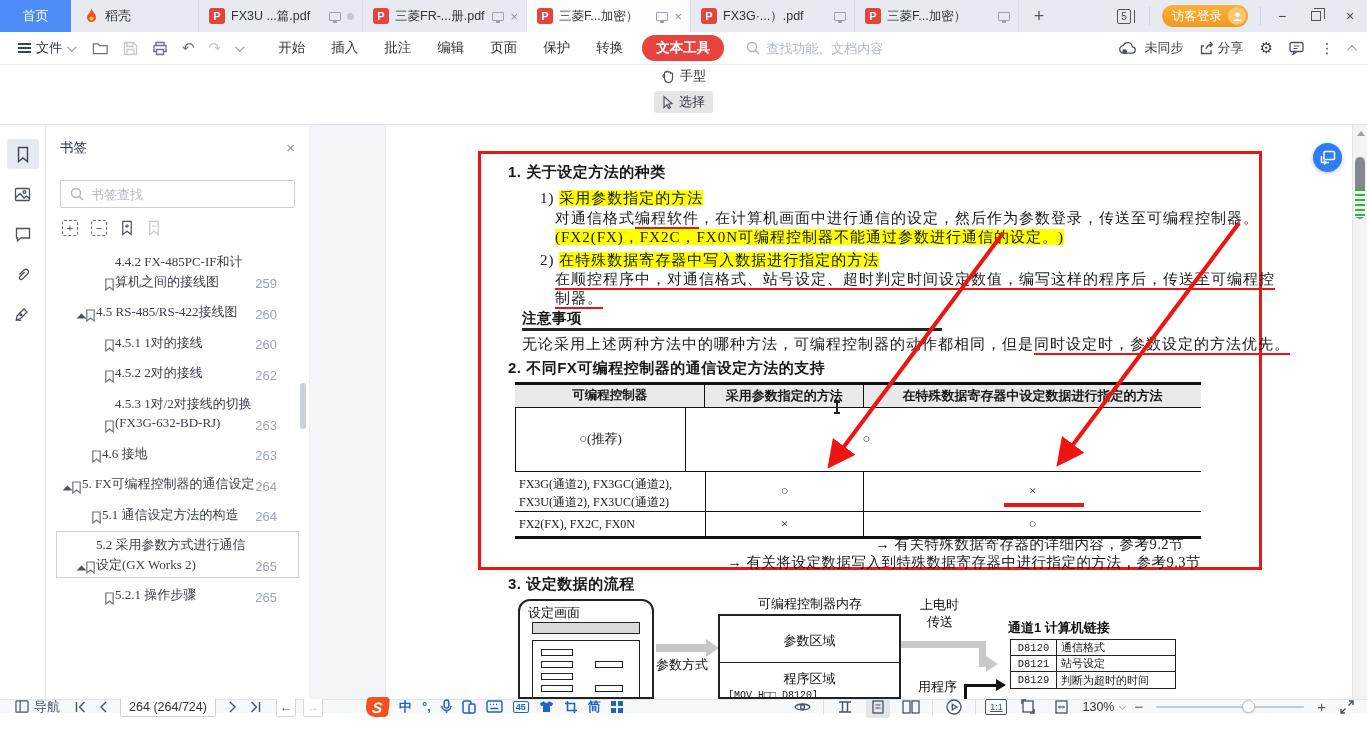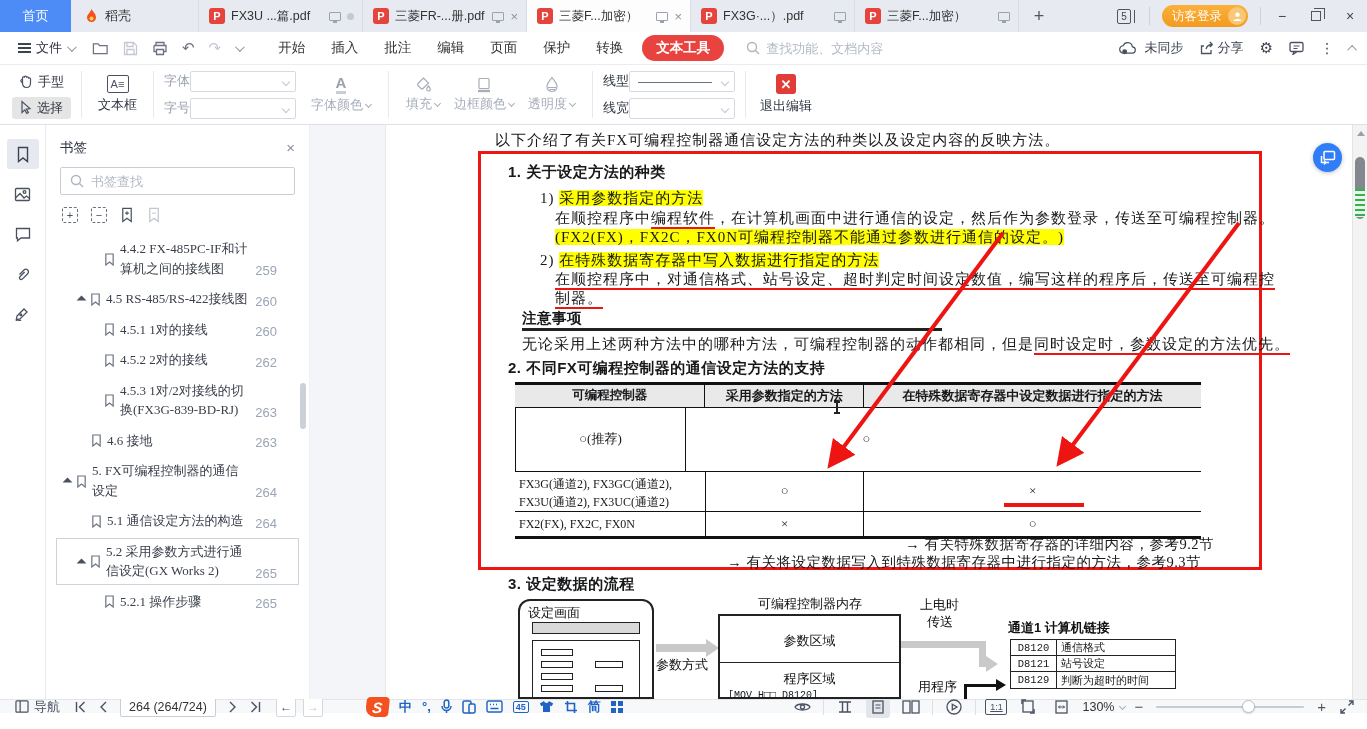--- a/index.html
+++ b/index.html
@@ -43,21 +43,21 @@
   .qbar svg { display:block; }
   .menu-item { padding:0 13px; font-size:13.5px; color:#333; }
   .menu-item.active { background:#e8433e; color:#fff; border-radius:14px; padding:4px 14px; font-weight:bold; margin-left:6px; }
   .search-wrap { display:flex; align-items:center; gap:6px; margin-left:22px; color:#adb4c0; }
   .search-wrap input { border:none; outline:none; width:180px; font-size:13px; color:#555; background:transparent; }
   .search-wrap input::placeholder { color:#b3bac5; }
   .mb-right { margin-left:auto; display:flex; align-items:center; gap:16px; color:#3c4350; }
   .mb-right .lbl { margin-left:4px; }
 
   
-  .toolbar { height:60px; background:#fff; border-bottom:1px solid #dde0e6; display:flex; align-items:center; padding:0 12px; }
+  .toolbar { height:60px; background:#fff; border-bottom:1px solid #dde0e6; display:flex; align-items:center; padding:0 12px;flex-direction:column; }
   .tcol { display:flex; flex-direction:column; gap:4px; }
   .trow { display:flex; align-items:center; gap:5px; padding:2px 7px; border-radius:3px; color:#2e3440; }
   .trow.sel { background:#e5e5e5; }
   .tdiv { width:1px; align-self:stretch; margin:6px 10px; background:#e7e9ee; }
   .big-btn { display:flex; flex-direction:column; align-items:center; gap:3px; color:#2e3440; padding:0 6px; }
   .tbx-ico { width:22px; height:18px; border:1.4px solid #4a5160; border-radius:2px; font-size:11px; display:flex; align-items:center; justify-content:center; color:#4a5160; }
   .fld { display:flex; align-items:center; color:#9aa2b0; }
   .combo { width:106px; height:21px; border:1px solid #d6dae0; border-radius:2px; position:relative; background:#fff; }
   .combo:after { content:""; position:absolute; right:6px; top:7px; width:5px; height:5px; border-right:1.2px solid #c0c6cf; border-bottom:1.2px solid #c0c6cf; transform:rotate(45deg); }
   .combo .linprev { position:absolute; left:8px; right:22px; top:10px; border-top:1.4px solid #6b7280; }
@@ -69,30 +69,30 @@
   .exit-x { width:20px; height:20px; background:#e23c38; color:#fff; border-radius:3px; font-size:13px; font-weight:bold; display:flex; align-items:center; justify-content:center; }
 
   
   .main { position:relative; display:flex; height:574px; }
 
   .rail { width:46px; background:#fff; border-right:1px solid #e8eaee; display:flex; flex-direction:column; align-items:center; padding-top:14px; gap:10px; }
   .rail-btn { width:32px; height:30px; display:flex; align-items:center; justify-content:center; color:#4a5160; border-radius:3px; }
   .rail-btn.active { background:#e6eaf0; }
 
   .panel { width:264px; background:#fff; border-right:1px solid #eef0f3; position:relative; padding:14px 14px 0 14px; }
-  .panel-hd { display:flex; align-items:flex-start; justify-content:space-between; color:#2e3440; font-size:13.5px; margin-bottom:10px; }
+  .panel-hd { display:flex; align-items:flex-start; justify-content:space-between; color:#2e3440; font-size:13.5px; margin-bottom:23px; }
   .panel-x { color:#8b93a1; font-size:15px; }
   .bm-search { height:28px; border:1px solid #c9ced6; border-radius:2px; display:flex; align-items:center; gap:7px; padding:0 9px; color:#aeb5c0; }
   .bm-search input { border:none; outline:none; flex:1; font-size:13px; background:transparent; }
   .bm-search input::placeholder { color:#b3bac5; }
   .bm-tools { display:flex; align-items:center; gap:13px; padding:12px 2px 10px; color:#4a5160; }
   .bm-tools .dim { color:#c0c6cf; }
   .tool-sq { width:16px; height:16px; border:1.2px dashed #6b7280; border-radius:2px; font-size:11px; display:flex; align-items:center; justify-content:center; }
   .bm-tree { font-family:"Liberation Serif", serif; font-size:13px; color:#3a3f4a; padding-top:6px; }
-  .bm-item { display:flex; gap:5px; margin-bottom:11px; position:relative; align-items:center; }
+  .bm-item { display:flex; margin-bottom:11px; position:relative; align-items:flex-end; }
   .bm-item .caret { width:0; height:0; border-left:7px solid #4a5160; border-bottom:7px solid transparent; transform:rotate(45deg); margin-top:4px; flex:none; }
   .bm-item svg { flex:none; margin-top:1px; color:#6b7280; }
   .bm-text { line-height:1.5; }
   .bm-page { margin-left:auto; align-self:flex-end; color:#9aa5b5; font-family:"Liberation Sans",sans-serif; padding-right:18px; }
   .lvl0 { padding-left:4px; } .lvl1 { padding-left:18px; } .lvl2 { padding-left:44px; }
   .lvl1.haspar { padding-left:5px; }
   .bm-item.selected { outline:1px solid #ccd3dc; outline-offset:3px; }
   .bm-text.w150 { width:150px; } .bm-text.w162 { width:162px; } .bm-text.w175 { width:175px; }
   .panel-sb { position:absolute; right:3px; top:258px; width:6px; height:46px; border-radius:3px; background:#ccd1d9; }
 
@@ -450,21 +450,21 @@
           <svg width="11" height="13" viewBox="0 0 12 14">
               <path d="M2 1h8v12l-4-3.2L2 13z" fill="none" stroke="currentColor" stroke-width="1.3"></path>
             </svg>
           <span class="bm-text w150">4.5.2 2对的接线</span>
           <span class="bm-page">262</span>
         </div>
         <div class="bm-item lvl2">
           <svg width="11" height="13" viewBox="0 0 12 14">
               <path d="M2 1h8v12l-4-3.2L2 13z" fill="none" stroke="currentColor" stroke-width="1.3"></path>
             </svg>
-          <span class="bm-text w150">4.5.3 1对/2对接线的切换(FX3G-839-BD-RJ)</span>
+          <span class="bm-text w150">4.5.3 1对/2对接线的切换(FX3G-632-BD-RJ)</span>
           <span class="bm-page">263</span>
         </div>
         <div class="bm-item lvl1" style="padding-left:31px">
           <svg width="11" height="13" viewBox="0 0 12 14">
               <path d="M2 1h8v12l-4-3.2L2 13z" fill="none" stroke="currentColor" stroke-width="1.3"></path>
             </svg>
           <span class="bm-text w162">4.6 接地</span>
           <span class="bm-page">263</span>
         </div>
         <div class="bm-item lvl0">
@@ -498,28 +498,27 @@
           <span class="bm-page">265</span>
         </div>
       </div>
       <div class="panel-sb"></div>
     </div>
 
     <div class="gutter"></div>
 
     <div class="docarea">
 
-      <div class="abs docline" style="left:109px; top:6px;">以下介绍了有关FX可编程控制器通信设定方法的种类以及设定内容的反映方法。</div>
 
       <div class="abs redrect" style="left:92px; top:26px; width:784px; height:419px;"></div>
 
       <div class="abs dochead" style="left:122px; top:38px;">1. 关于设定方法的种类</div>
 
       <div class="abs docline" style="left:154px; top:64px;"><span>1)</span>&nbsp;<span class="hl">采用参数指定的方法</span></div>
-      <div class="abs docline" style="left:169px; top:84px;"><span>在顺控程序中</span><span class="red-ul">编程软件</span><span>，在计算机画面中进行通信的设定，然后作为参数登录，传送至可编程控制器。</span></div>
+      <div class="abs docline" style="left:169px; top:84px;"><span>对通信格式</span><span class="red-ul">编程软件</span><span>，在计算机画面中进行通信的设定，然后作为参数登录，传送至可编程控制器。</span></div>
       <div class="abs docline" style="left:169px; top:103px;"><span class="hl">(FX2(FX)，FX2C，FX0N可编程控制器不能通过参数进行通信的设定。)</span></div>
 
       <div class="abs docline" style="left:154px; top:126px;"><span>2)</span>&nbsp;<span class="hl">在特殊数据寄存器中写入数据进行指定的方法</span></div>
       <div class="abs docline" style="left:169px; top:145px;"><span class="red-ul">在顺控程序中，对通信格式、站号设定、超时判定时间设定数值，编写这样的程序后，传送至可编程控</span></div>
       <div class="abs docline" style="left:169px; top:164px;"><span class="red-ul">制器。</span></div>
 
       <div class="abs dochead" style="left:136px; top:184px; font-size:14.5px;">注意事项</div>
       <div class="abs noterule" style="left:136px; top:203px; width:420px;"></div>
       <div class="abs docline" style="left:136px; top:210px;"><span>无论采用上述两种方法中的哪种方法，可编程控制器的动作都相同，但是</span><span class="red-ul">同时设定时，参数设定的方法优先。</span></div>
 
@@ -547,21 +546,21 @@
           <div class="c1">
             <div>FX2(FX), FX2C, FX0N</div>
           </div>
           <div class="c2">×</div>
           <div class="c3">○</div>
         </div>
       </div>
       <div class="abs" style="left:618px; top:378px; width:80px; height:3.5px; background:#ee1411;"></div>
       <div class="ibeam" style="left:450px; top:276px;"></div>
 
-      <div class="abs refline" style="right:138px; top:410px;">→ 有关特殊数据寄存器的详细内容，参考9.2节</div>
+      <div class="abs refline" style="right:168px; top:410px;">→ 有关特殊数据寄存器的详细内容，参考9.2节</div>
       <div class="abs refline" style="right:151px; top:428px;">→ 有关将设定数据写入到特殊数据寄存器中进行指定的方法，参考9.3节</div>
 
       <div class="abs dochead" style="left:122px; top:450px;">3. 设定数据的流程</div>
 
       <div class="abs dbox" style="left:132px; top:474px; width:136px; height:100px; border-radius:12px 12px 0 0;"></div>
       <div class="abs dlabel" style="left:142px; top:479px;">设定画面</div>
       <div class="abs" style="left:146px; top:497px; width:108px; height:12px; background:#d9d9d9; border:1px solid #222;"></div>
       <div class="abs" style="left:146px; top:515px; width:108px; height:59px; border:1px solid #222;">
         <div class="abs" style="left:8px; top:8px;  width:32px; height:7px; border:1px solid #222;"></div>
         <div class="abs" style="left:8px; top:20px; width:32px; height:7px; border:1px solid #222;"></div>

